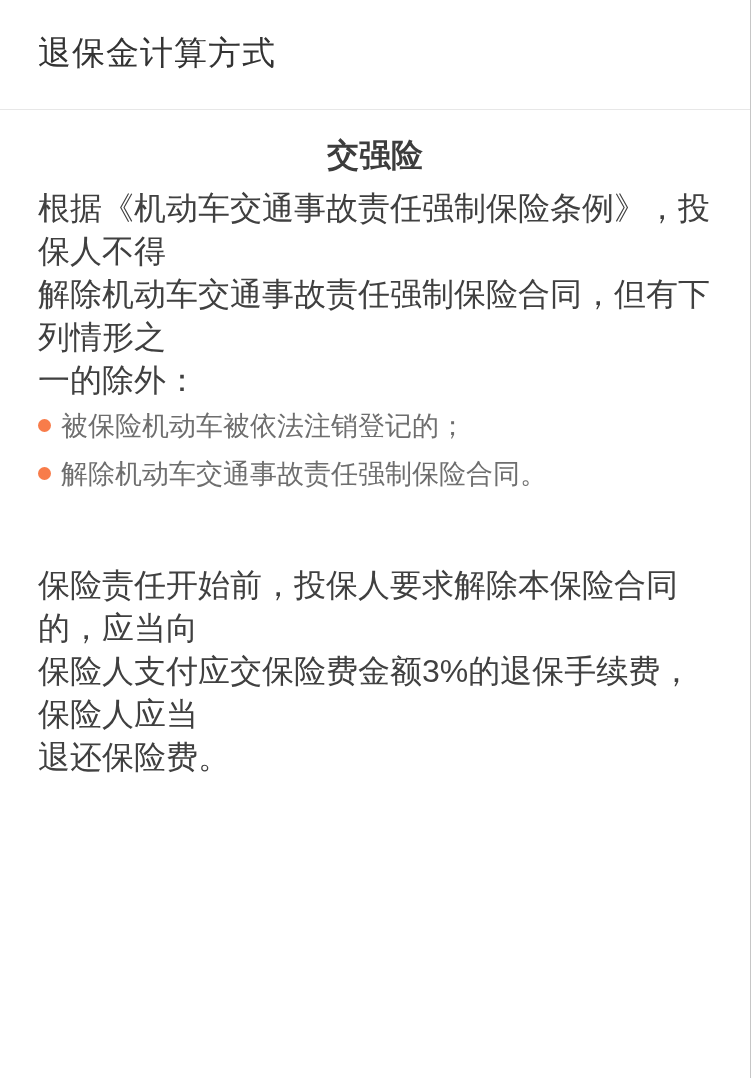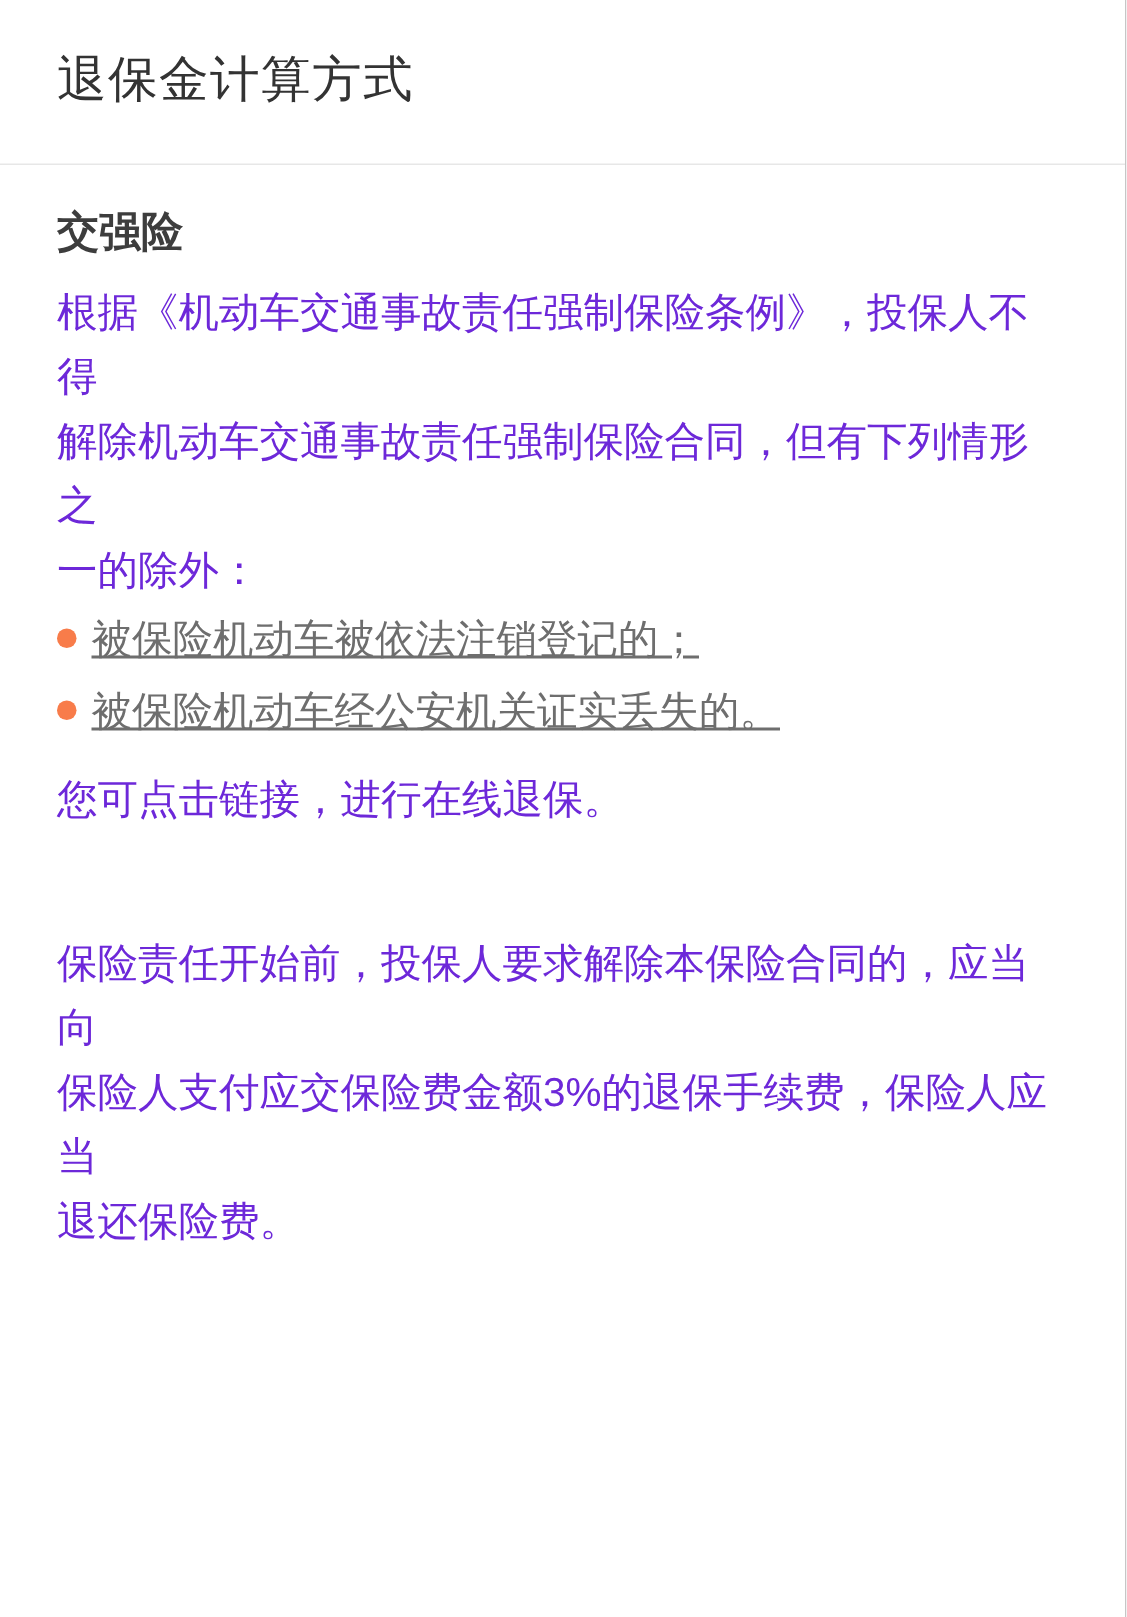--- a/index.html
+++ b/index.html
@@ -26,46 +26,46 @@
     letter-spacing: 1px;
   }
   .title-divider {
     border: none;
     border-top: 1px solid #e7e7e7;
     margin: 36px -38px 0 -38px;
     height: 0;
   }
   .section-heading {
     margin: 27px 0 0 0;
-    font-size: 28px;
+    font-size: 32px;
     line-height: 36px;
     font-weight: 700;
     color: #3d3d3d;
+    text-align: center;
   }
   .para {
     margin: 12px 0 0 0;
-    font-size: 27px;
+    font-size: 32px;
     line-height: 43px;
-    color: #6d28d9;
+    color: #404040;
     white-space: pre-line;
   }
   .para.first-after-heading { margin-top: 14px; }
   .para.big-gap { margin-top: 66px; }
   ul.bullet-list {
     list-style: none;
     margin: 0;
     padding: 0;
   }
   ul.bullet-list li {
     position: relative;
     padding-left: 23px;
     font-size: 27px;
     line-height: 48px;
     color: #6e6e6e;
-    text-decoration: underline;
   }
   .bullet-dot {
     position: absolute;
     left: 0;
     top: 17px;
     width: 13px;
     height: 13px;
     border-radius: 50%;
     background: #f87c4a;
   }
@@ -85,25 +85,24 @@
 解除机动车交通事故责任强制保险合同，但有下列情形之
 一的除外：</p>
 
   <ul class="bullet-list">
     <li>
       <span class="bullet-dot"></span>
       <span>被保险机动车被依法注销登记的；</span>
     </li>
     <li>
       <span class="bullet-dot"></span>
-      <span>被保险机动车经公安机关证实丢失的。</span>
+      <span>解除机动车交通事故责任强制保险合同。</span>
     </li>
   </ul>
 
 
 
-  <p class="para first-after-heading">您可点击链接，进行在线退保。</p>
 
   <p class="para big-gap">保险责任开始前，投保人要求解除本保险合同的，应当向
 保险人支付应交保险费金额3%的退保手续费，保险人应当
 退还保险费。</p>
 
 </div>
 
 </body></html>

